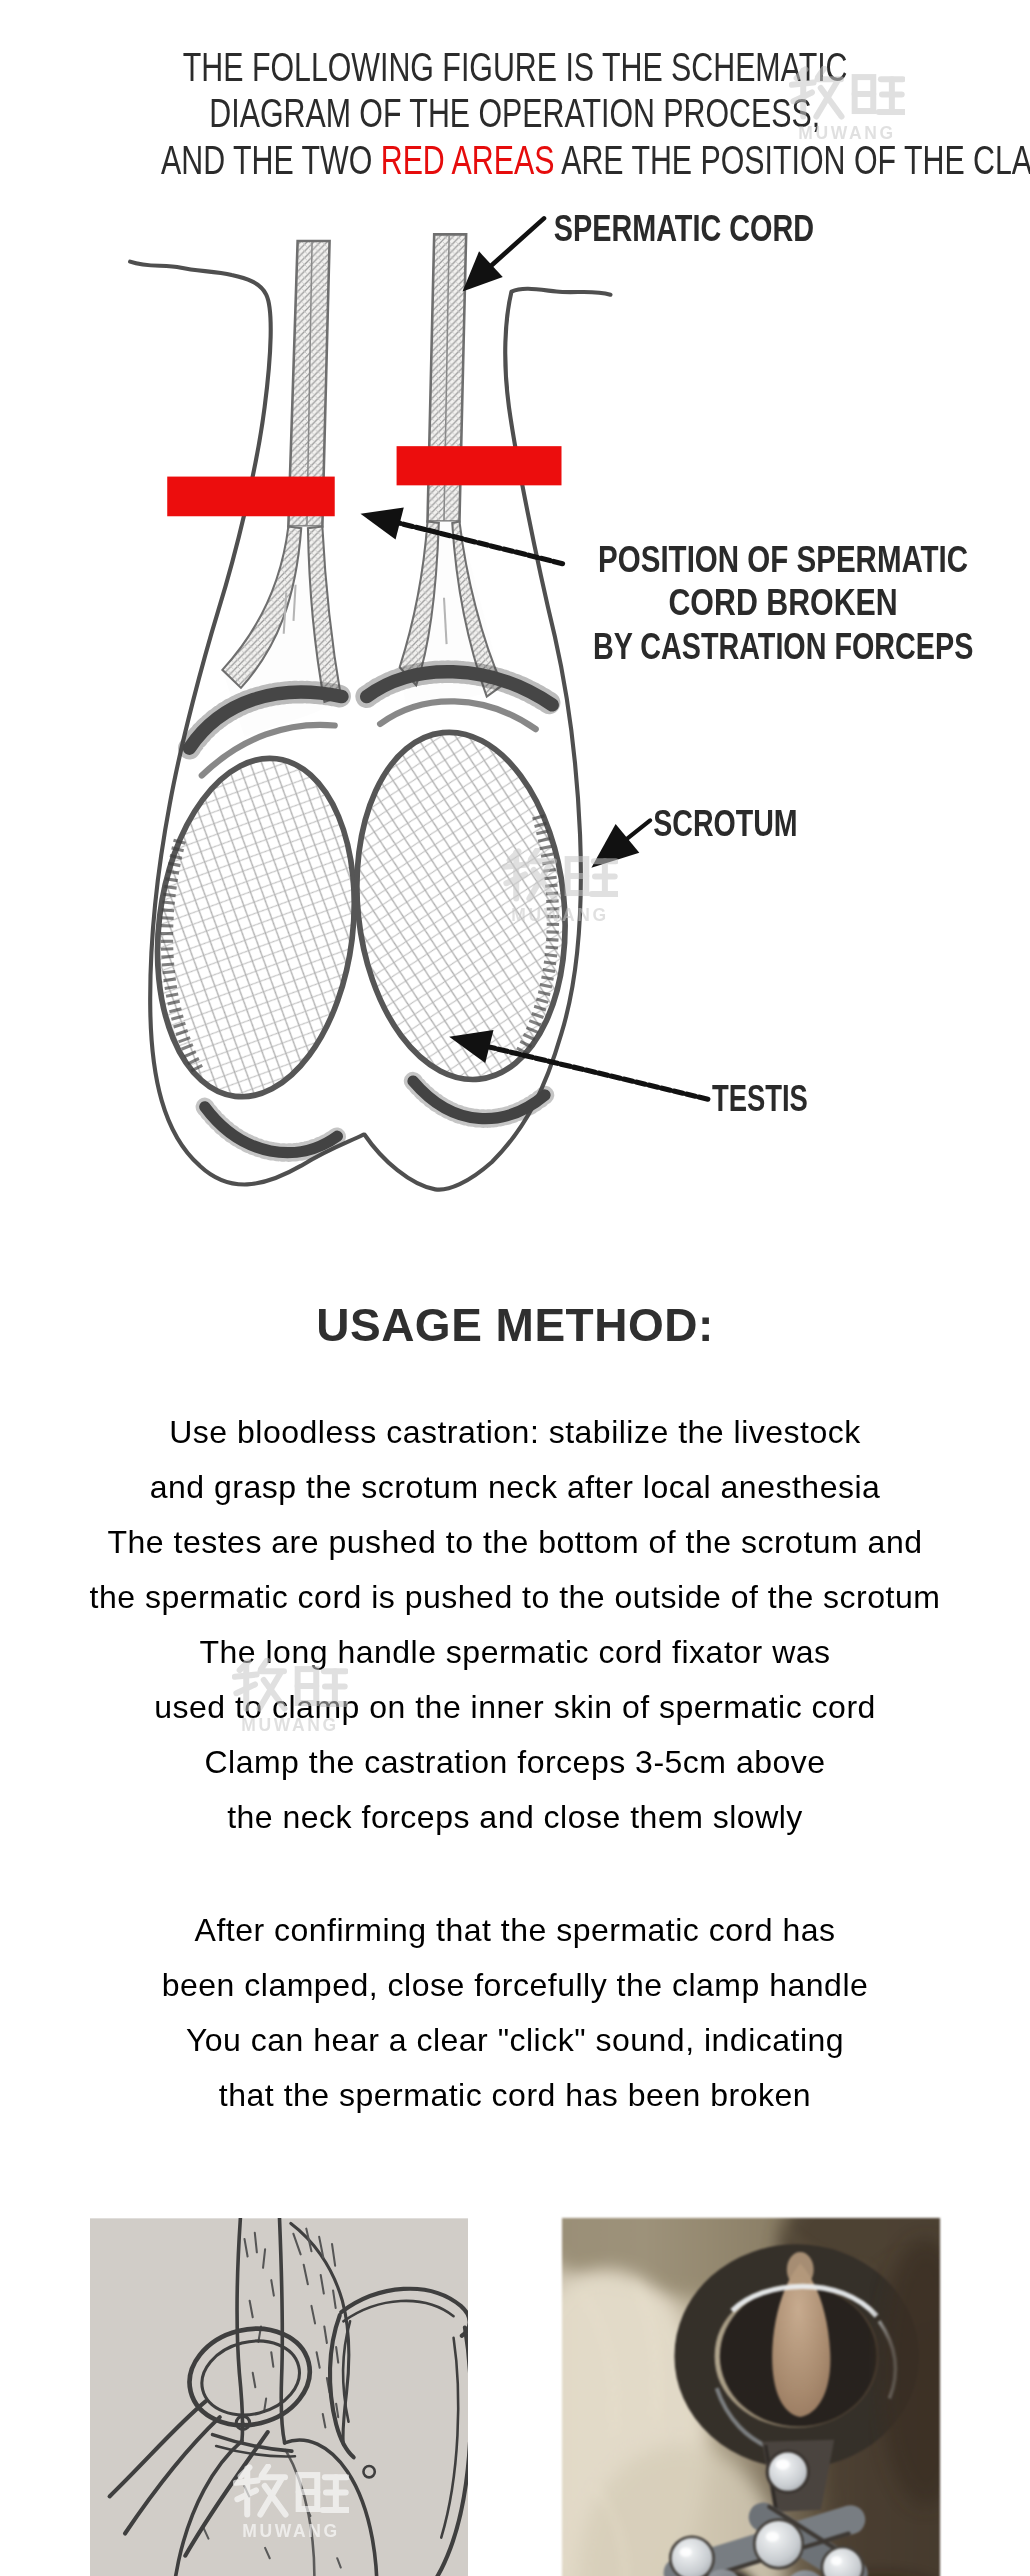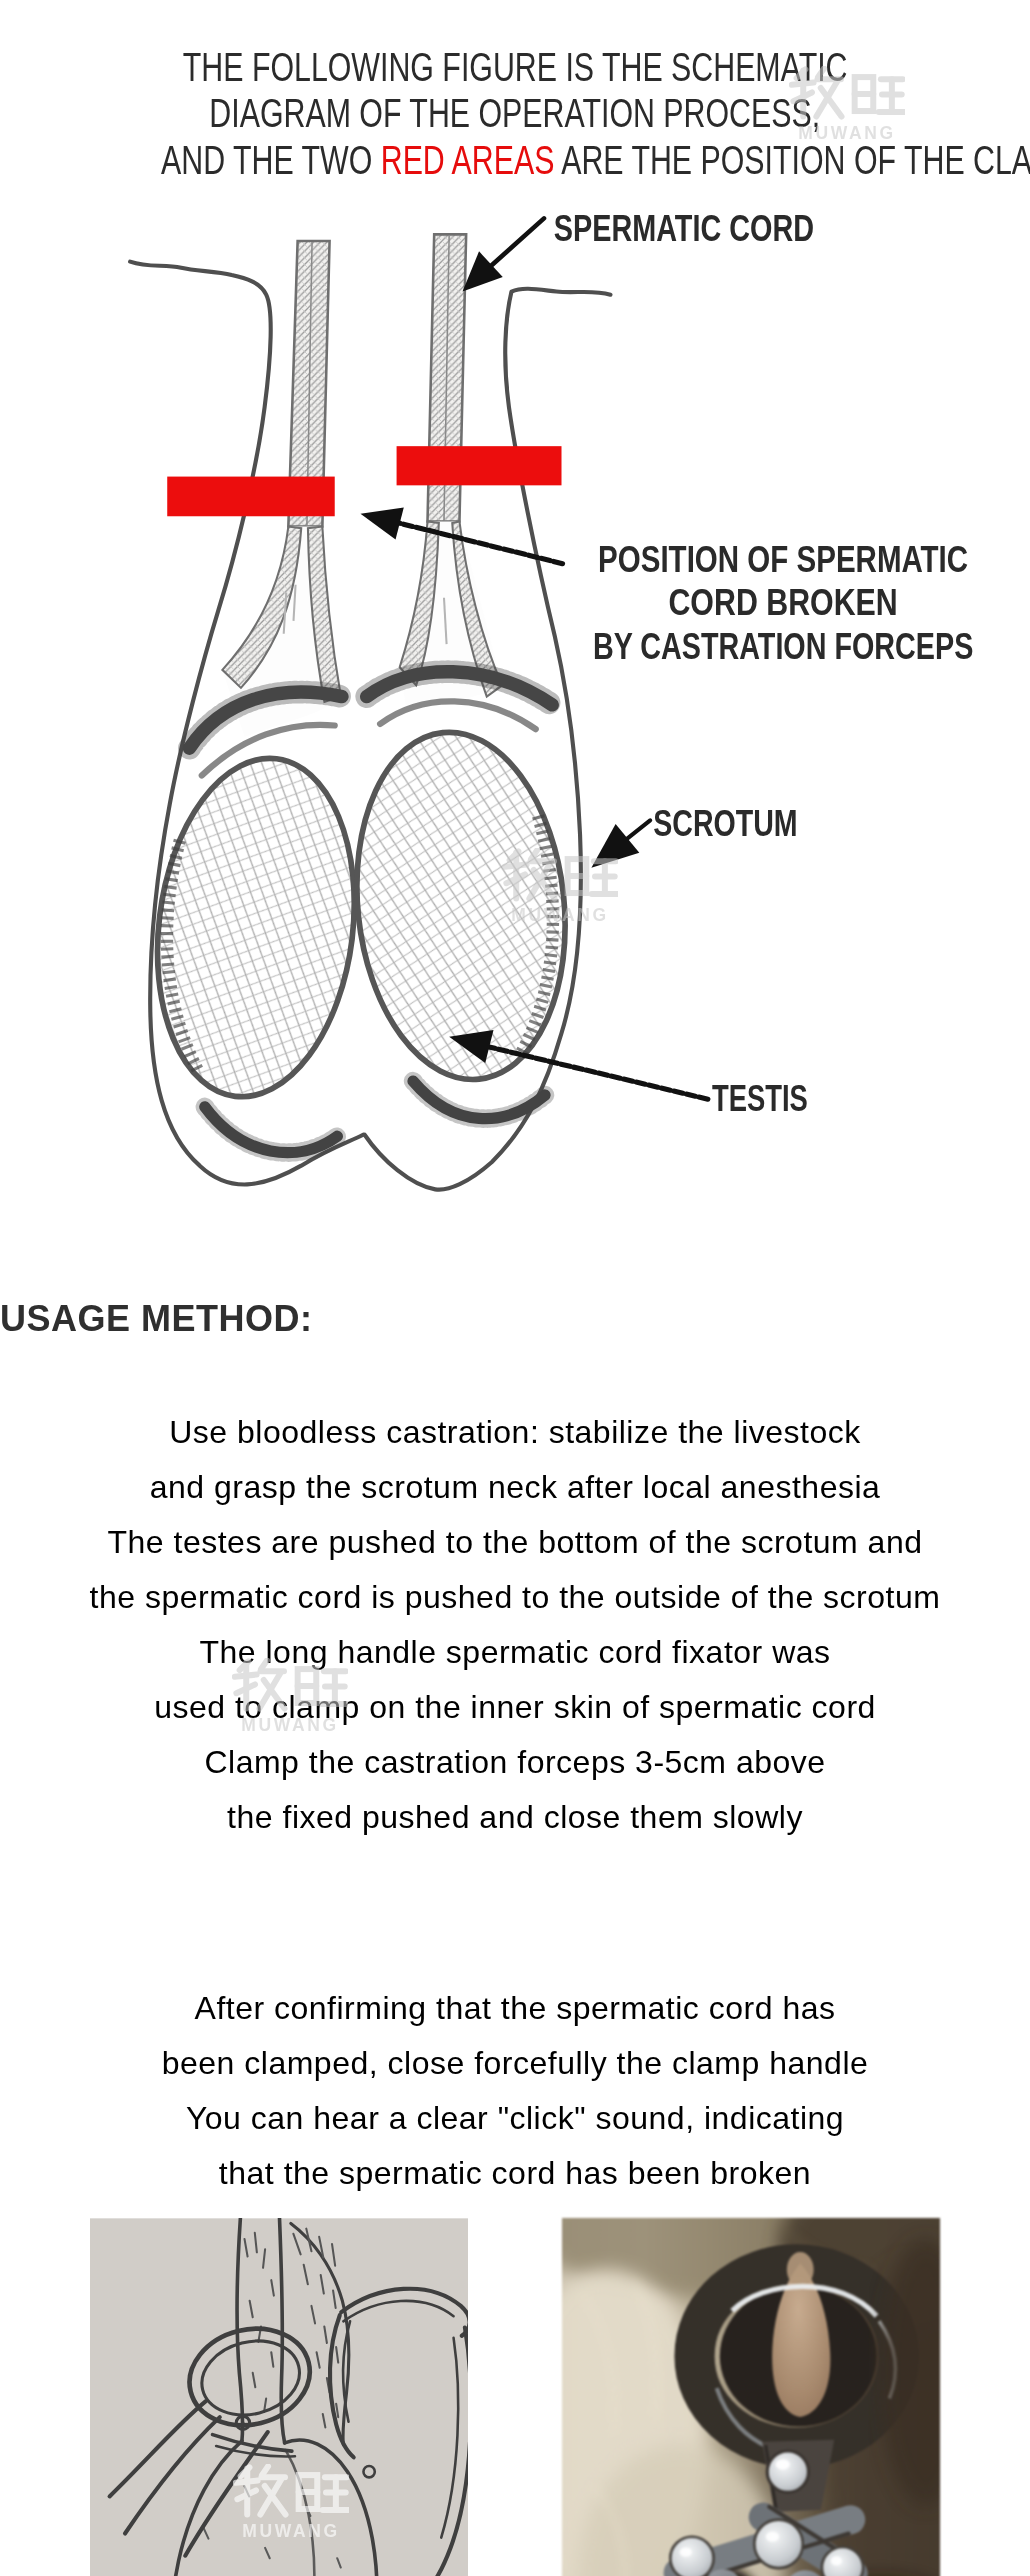--- a/index.html
+++ b/index.html
@@ -13,22 +13,22 @@
   
   .wm{position:absolute;z-index:30;color:#c8c8c8;opacity:.55;text-align:center;pointer-events:none;}
   .wm--light{color:#ffffff;opacity:.62;}
   .wm-cn{display:block;width:116px;height:55px;}
   .wm-en{margin-top:2px;font-weight:bold;font-size:17.5px;letter-spacing:2.6px;
          font-family:"Liberation Sans",sans-serif;}
   
   .diagram-svg{position:absolute;left:77px;top:206px;width:902px;height:1005px;z-index:10;}
   .dlabel{font-family:"Liberation Sans",sans-serif;font-weight:bold;fill:#2a2a2a;font-size:70px;}
   
-  .usage-heading{position:absolute;left:0;width:100%;top:1298px;text-align:left;
-                 font-weight:bold;font-size:36px;letter-spacing:0.5px;color:#2f2f2f;}
+  .usage-heading{position:absolute;left:0;width:100%;top:1298px;text-align:center;
+                 font-weight:bold;font-size:46px;letter-spacing:0.5px;color:#2f2f2f;}
   .para{position:absolute;left:0;width:100%;text-align:center;}
   .body-line{height:55px;line-height:55px;font-size:32px;color:#000000;letter-spacing:0.5px;white-space:nowrap;}
   
   .fig-sketch{position:absolute;left:90px;top:2218px;width:378px;height:544px;z-index:10;}
   .fig-photo{position:absolute;left:562px;top:2218px;width:378px;height:544px;z-index:10;
              filter:blur(0.8px) saturate(.95);}
 </style>
 </head>
 <body>
 
@@ -194,24 +194,24 @@
   <div class="usage-heading">USAGE METHOD:</div>
 
   <div class="para" style="top:1405px">
     <div class="body-line">Use bloodless castration: stabilize the livestock</div>
     <div class="body-line">and grasp the scrotum neck after local anesthesia</div>
     <div class="body-line">The testes are pushed to the bottom of the scrotum and</div>
     <div class="body-line">the spermatic cord is pushed to the outside of the scrotum</div>
     <div class="body-line">The long handle spermatic cord fixator was</div>
     <div class="body-line">used to clamp on the inner skin of spermatic cord</div>
     <div class="body-line">Clamp the castration forceps 3-5cm above</div>
-    <div class="body-line">the fixed pushed and close them slowly</div>
-  </div>
-
-  <div class="para" style="top:1981px">
+    <div class="body-line">the neck forceps and close them slowly</div>
+  </div>
+
+  <div class="para" style="top:1903px">
     <div class="body-line">After confirming that the spermatic cord has</div>
     <div class="body-line">been clamped, close forcefully the clamp handle</div>
     <div class="body-line">You can hear a clear "click" sound, indicating</div>
     <div class="body-line">that the spermatic cord has been broken</div>
   </div>
 
   <svg class="fig-sketch" viewBox="0 0 734 1055">
     <rect x="0" y="0" width="734" height="1055" fill="#d1cdc8"></rect>
     <g fill="none" stroke="#3f3f3f" stroke-linecap="round" stroke-linejoin="round">
 

